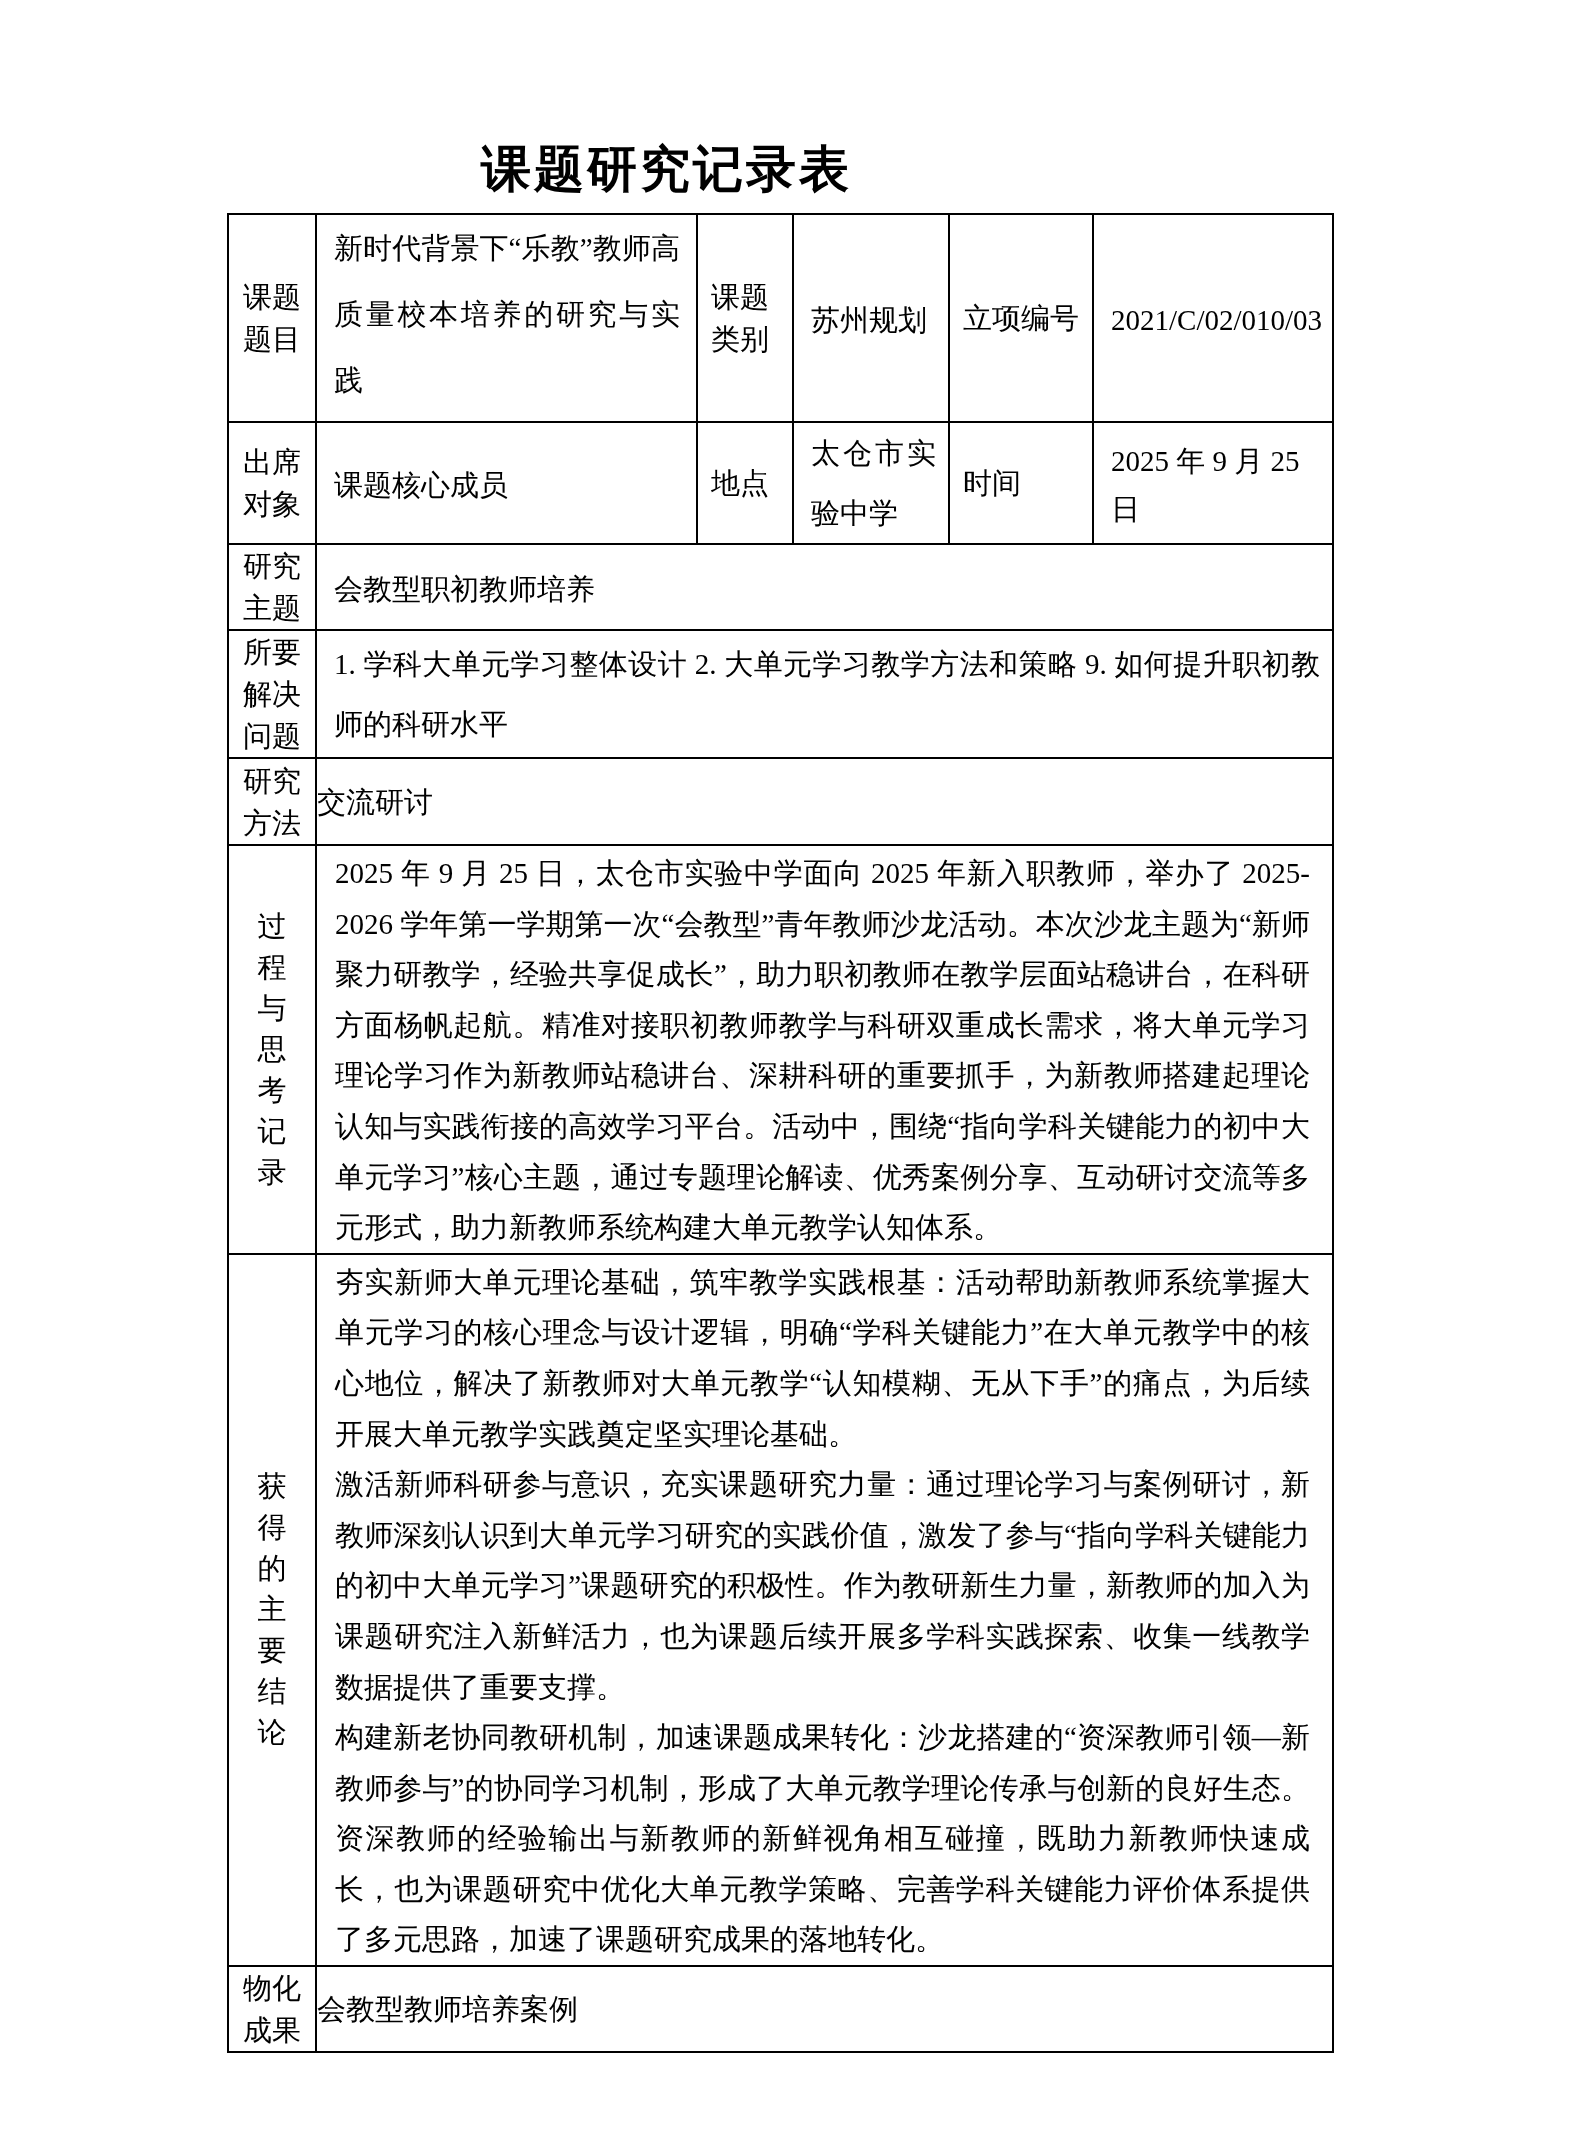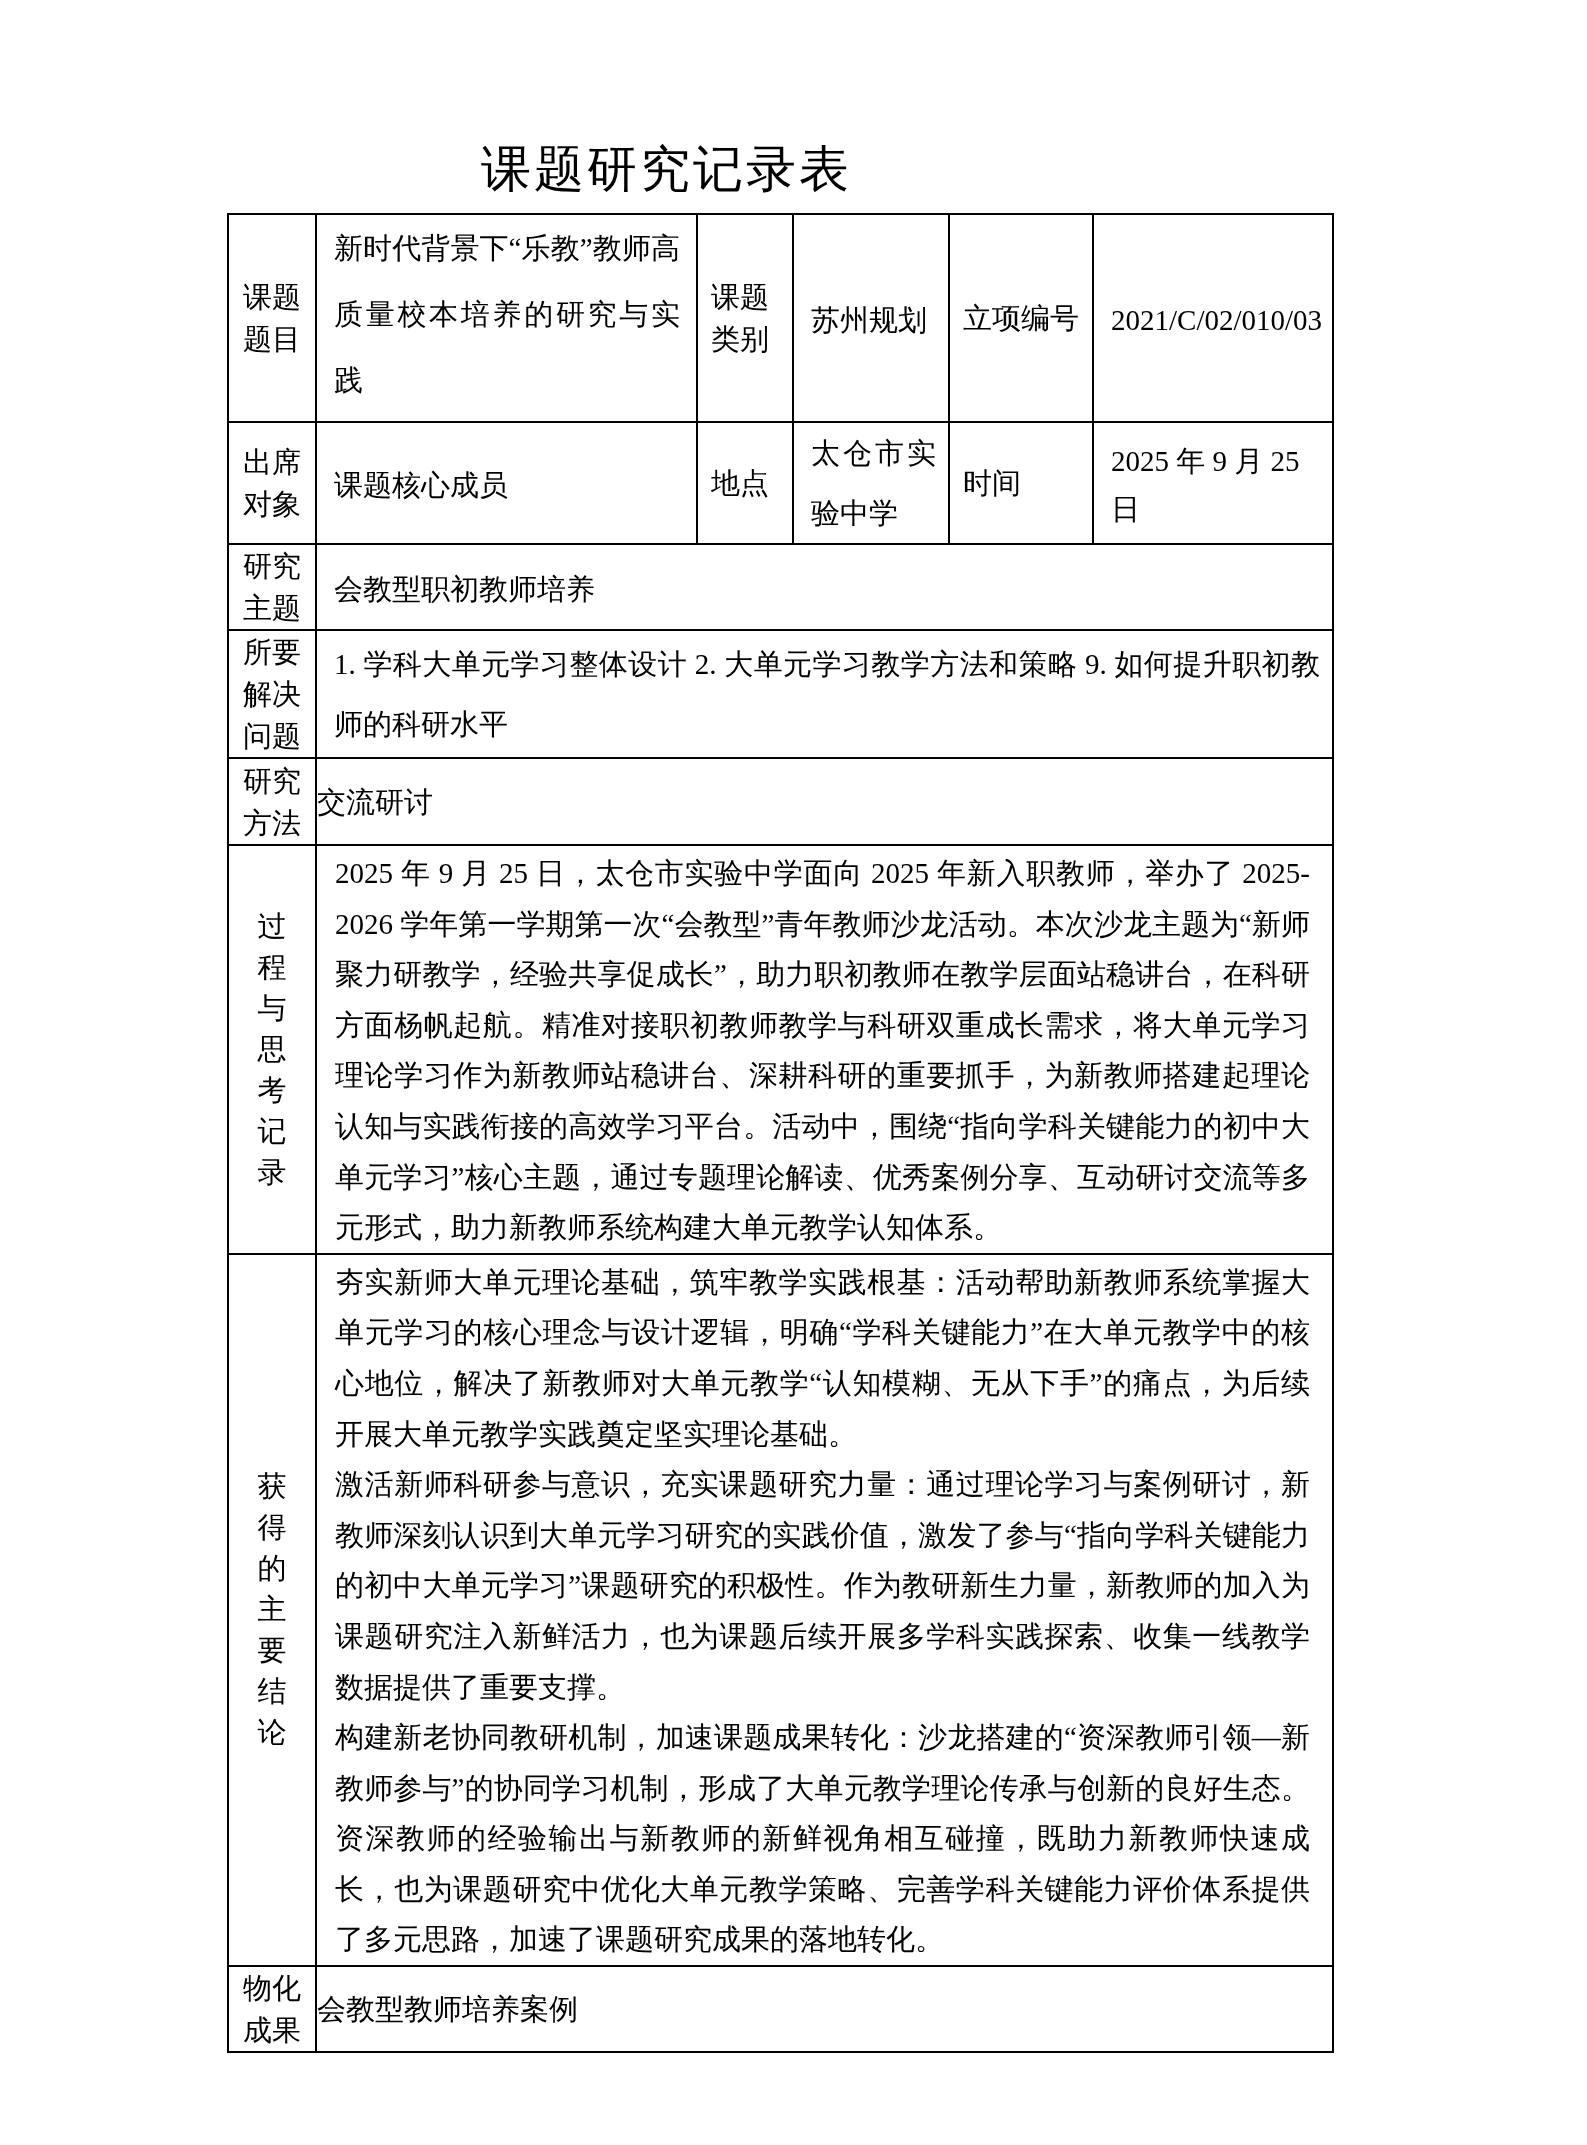--- a/index.html
+++ b/index.html
@@ -8,21 +8,21 @@
     width: 1587px; height: 2145px;
     position: relative;
     font-family: "Liberation Serif", "DejaVu Serif", serif;
     color: #000;
   }
   .page-title {
     position: absolute;
     top: 136px; left: 0; width: 1333px;
     text-align: center;
     font-size: 50px;
-    font-weight: normal;
+    font-weight: bold;
     letter-spacing: 3px;
   }
   table.form {
     position: absolute;
     left: 227px; top: 213px;
     width: 1105px;
     border-collapse: collapse;
     table-layout: fixed;
   }
   table.form td {

